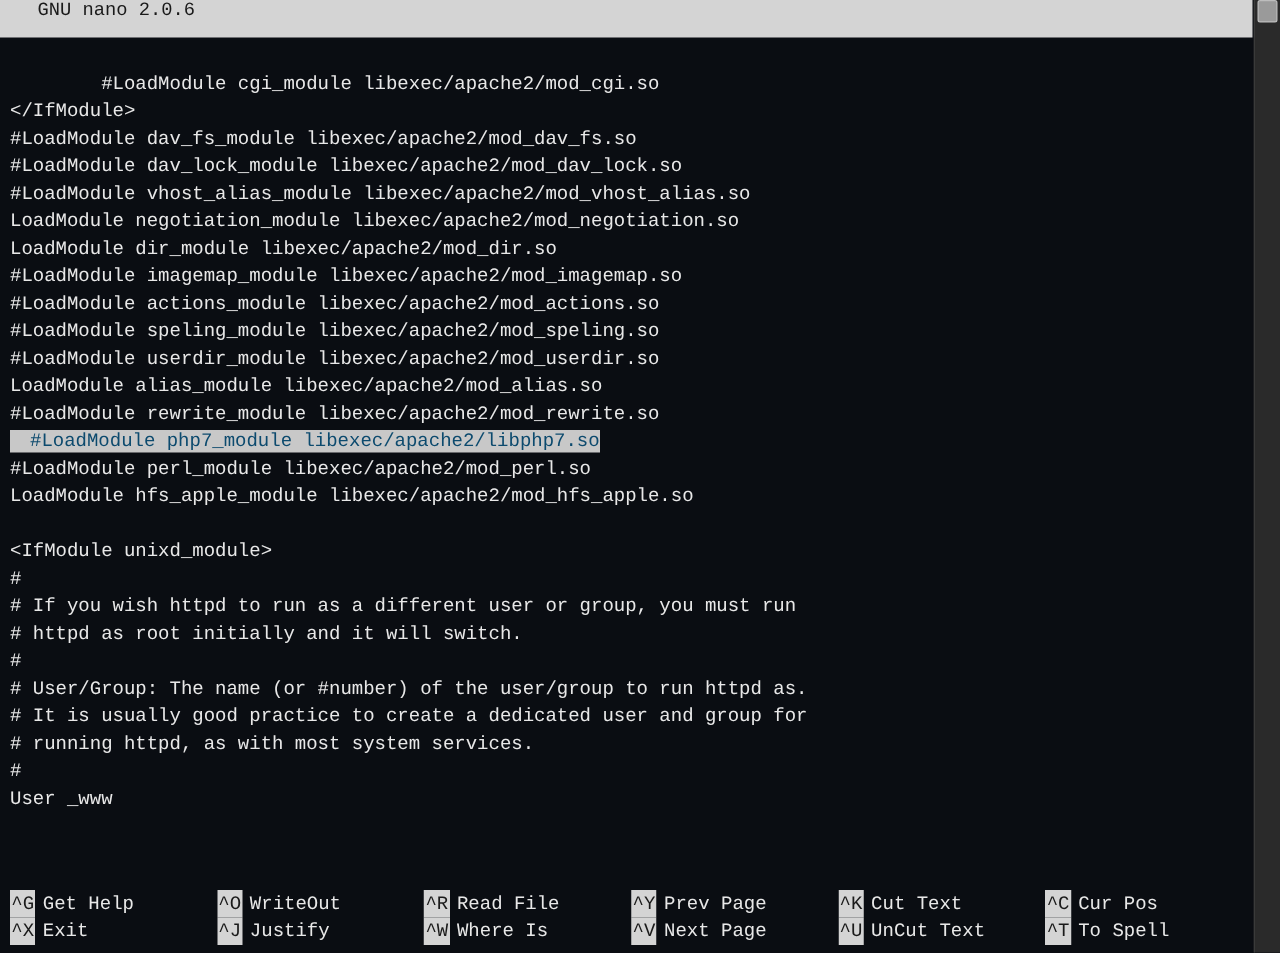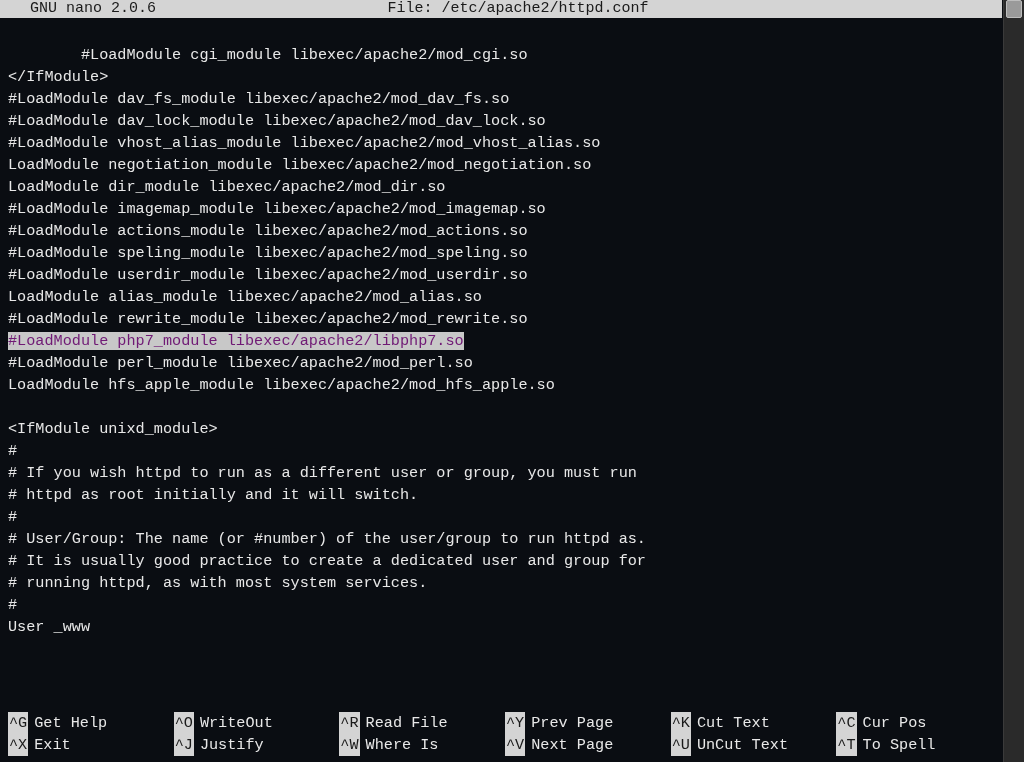--- a/index.html
+++ b/index.html
@@ -17,39 +17,40 @@
   .window {
     position: relative;
     width: 1002px;
     height: 760px;
     background: #0a0d12;
     box-sizing: border-box;
   }
   .titlebar {
     background: #d4d4d4;
     color: #1a1a1a;
-    height: 18px;
+    height: 30px;
     line-height: 18px;
     font-size: 15px;
     display: flex;
     padding: 0 2px;
     font-family: "Courier New", monospace;
     white-space: pre;
   }
   .title-left { flex: 0 0 auto; padding-left: 10px; }
   .title-center { flex: 1 1 auto; text-align: center; padding-right: 120px; }
   .editor {
     padding: 4px 0 0 8px;
     white-space: pre;
     color: #e8e8e8;
   }
   .code-line { display: block; height: 22px; font-family: Liberation Mono, monospace; }
   .highlight {
     background: #c8c8c8;
-    color: #701a75;
+    color: #0c4a6e;
+    padding-left: 16px;
   }
   .shortcut-bar {
     position: absolute;
     bottom: 4px;
     left: 8px;
     right: 0;
     display: grid;
     grid-template-columns: repeat(6, 1fr);
     grid-template-rows: 22px 22px;
     white-space: pre;
@@ -86,21 +87,20 @@
   }
 </style>
 </head>
 <body>
 
 <div class="outer">
 <div class="window">
 
   <div class="titlebar">
     <span class="title-left">  GNU nano 2.0.6</span>
-    <span class="title-center">File: /etc/apache2/httpd.conf</span>
   </div>
 
   <div class="editor" id="editor"><span class="code-line"> </span><span class="code-line">        #LoadModule cgi_module libexec/apache2/mod_cgi.so</span><span class="code-line">&lt;/IfModule&gt;</span><span class="code-line">#LoadModule dav_fs_module libexec/apache2/mod_dav_fs.so</span><span class="code-line">#LoadModule dav_lock_module libexec/apache2/mod_dav_lock.so</span><span class="code-line">#LoadModule vhost_alias_module libexec/apache2/mod_vhost_alias.so</span><span class="code-line">LoadModule negotiation_module libexec/apache2/mod_negotiation.so</span><span class="code-line">LoadModule dir_module libexec/apache2/mod_dir.so</span><span class="code-line">#LoadModule imagemap_module libexec/apache2/mod_imagemap.so</span><span class="code-line">#LoadModule actions_module libexec/apache2/mod_actions.so</span><span class="code-line">#LoadModule speling_module libexec/apache2/mod_speling.so</span><span class="code-line">#LoadModule userdir_module libexec/apache2/mod_userdir.so</span><span class="code-line">LoadModule alias_module libexec/apache2/mod_alias.so</span><span class="code-line">#LoadModule rewrite_module libexec/apache2/mod_rewrite.so</span><span class="code-line"><span class="highlight">#LoadModule php7_module libexec/apache2/libphp7.so</span></span><span class="code-line">#LoadModule perl_module libexec/apache2/mod_perl.so</span><span class="code-line">LoadModule hfs_apple_module libexec/apache2/mod_hfs_apple.so</span><span class="code-line"> </span><span class="code-line">&lt;IfModule unixd_module&gt;</span><span class="code-line">#</span><span class="code-line"># If you wish httpd to run as a different user or group, you must run</span><span class="code-line"># httpd as root initially and it will switch.</span><span class="code-line">#</span><span class="code-line"># User/Group: The name (or #number) of the user/group to run httpd as.</span><span class="code-line"># It is usually good practice to create a dedicated user and group for</span><span class="code-line"># running httpd, as with most system services.</span><span class="code-line">#</span><span class="code-line">User _www</span></div>
 
   <div class="shortcut-bar" id="shortcut-bar"><div class="shortcut"><span class="key">^G</span><span class="desc">Get Help</span></div><div class="shortcut"><span class="key">^O</span><span class="desc">WriteOut</span></div><div class="shortcut"><span class="key">^R</span><span class="desc">Read File</span></div><div class="shortcut"><span class="key">^Y</span><span class="desc">Prev Page</span></div><div class="shortcut"><span class="key">^K</span><span class="desc">Cut Text</span></div><div class="shortcut"><span class="key">^C</span><span class="desc">Cur Pos</span></div><div class="shortcut"><span class="key">^X</span><span class="desc">Exit</span></div><div class="shortcut"><span class="key">^J</span><span class="desc">Justify</span></div><div class="shortcut"><span class="key">^W</span><span class="desc">Where Is</span></div><div class="shortcut"><span class="key">^V</span><span class="desc">Next Page</span></div><div class="shortcut"><span class="key">^U</span><span class="desc">UnCut Text</span></div><div class="shortcut"><span class="key">^T</span><span class="desc">To Spell</span></div></div>
 
 </div>
 <div class="scrollbar">
   <div class="scroll-thumb"></div>
 </div>

